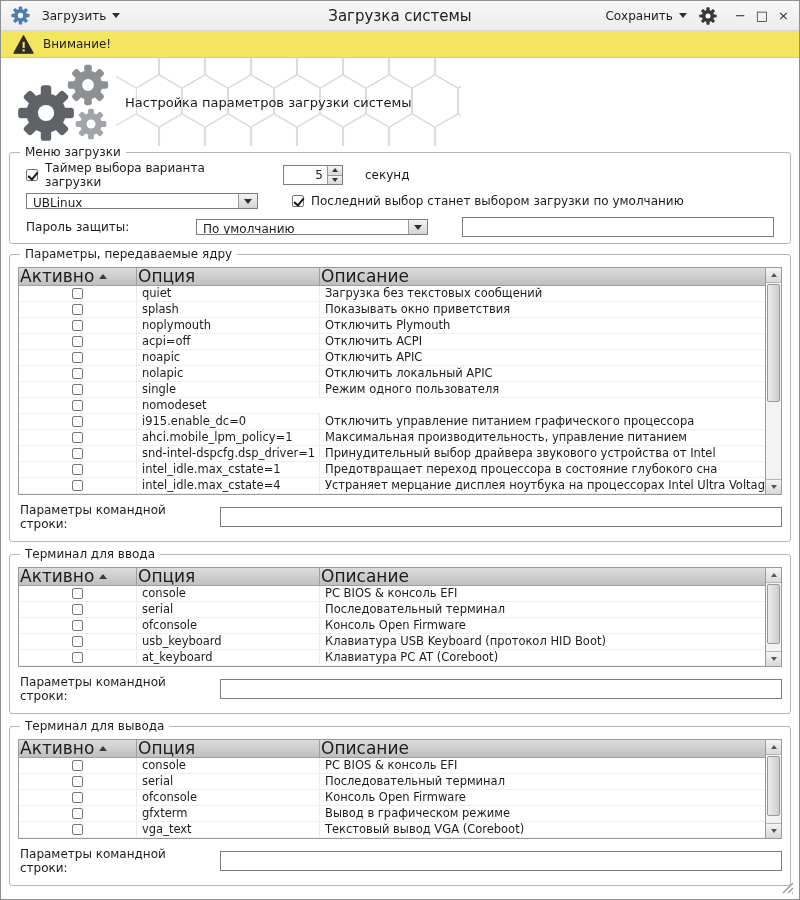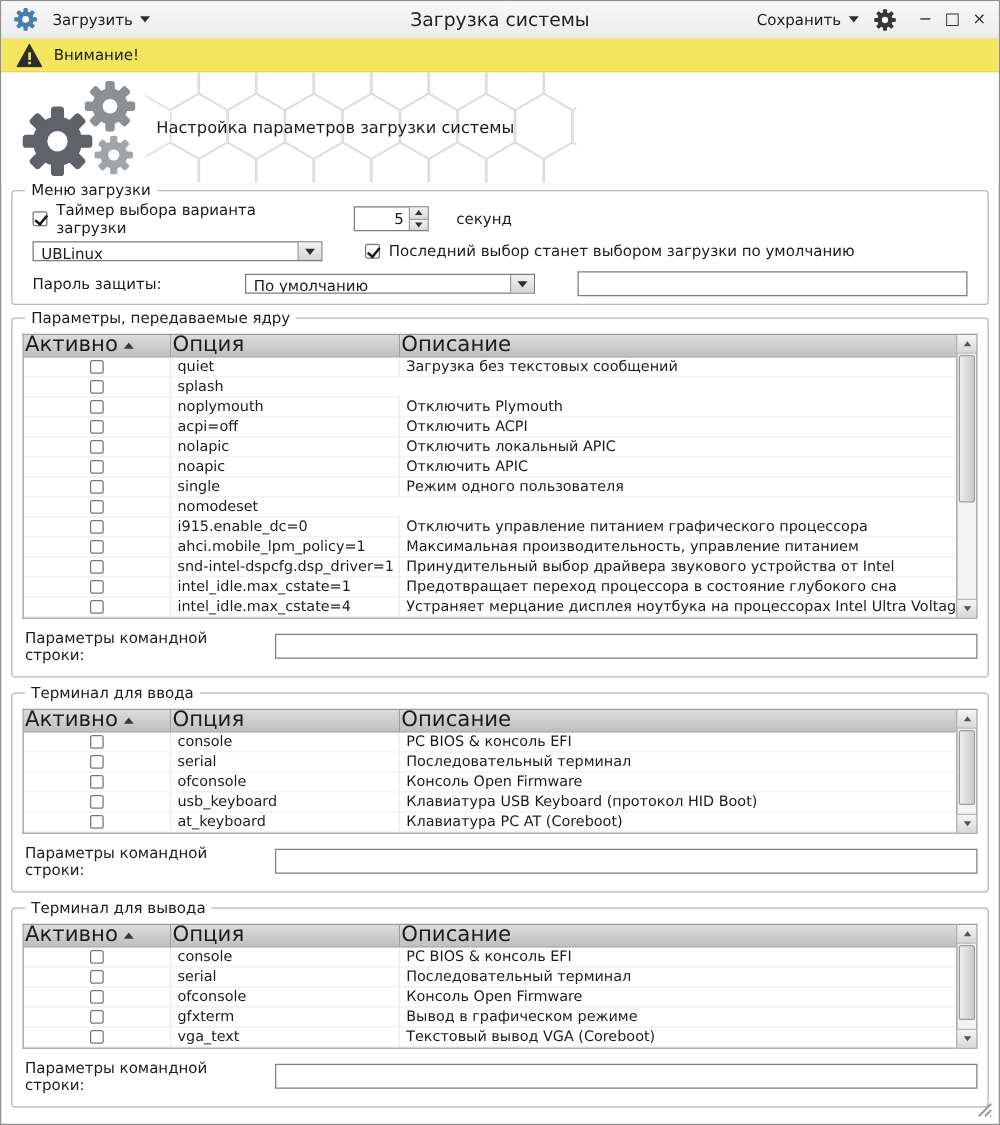--- a/index.html
+++ b/index.html
@@ -243,48 +243,49 @@
               <span class="cb"></span>
             </div>
             <div class="td c2">quiet</div>
             <div class="td c3">Загрузка без текстовых сообщений</div>
           </div>
           <div class="trow">
             <div class="td c1">
               <span class="cb"></span>
             </div>
             <div class="td c2">splash</div>
+            <div class="td c3">Показывать окно приветствия</div>
           </div>
           <div class="trow">
             <div class="td c1">
               <span class="cb"></span>
             </div>
             <div class="td c2">noplymouth</div>
             <div class="td c3">Отключить Plymouth</div>
           </div>
           <div class="trow">
             <div class="td c1">
               <span class="cb"></span>
             </div>
             <div class="td c2">acpi=off</div>
             <div class="td c3">Отключить ACPI</div>
           </div>
           <div class="trow">
             <div class="td c1">
               <span class="cb"></span>
             </div>
+            <div class="td c2">noapic</div>
+            <div class="td c3">Отключить APIC</div>
+          </div>
+          <div class="trow">
+            <div class="td c1">
+              <span class="cb"></span>
+            </div>
             <div class="td c2">nolapic</div>
             <div class="td c3">Отключить локальный APIC</div>
-          </div>
-          <div class="trow">
-            <div class="td c1">
-              <span class="cb"></span>
-            </div>
-            <div class="td c2">noapic</div>
-            <div class="td c3">Отключить APIC</div>
           </div>
           <div class="trow">
             <div class="td c1">
               <span class="cb"></span>
             </div>
             <div class="td c2">single</div>
             <div class="td c3">Режим одного пользователя</div>
           </div>
           <div class="trow">
             <div class="td c1">

